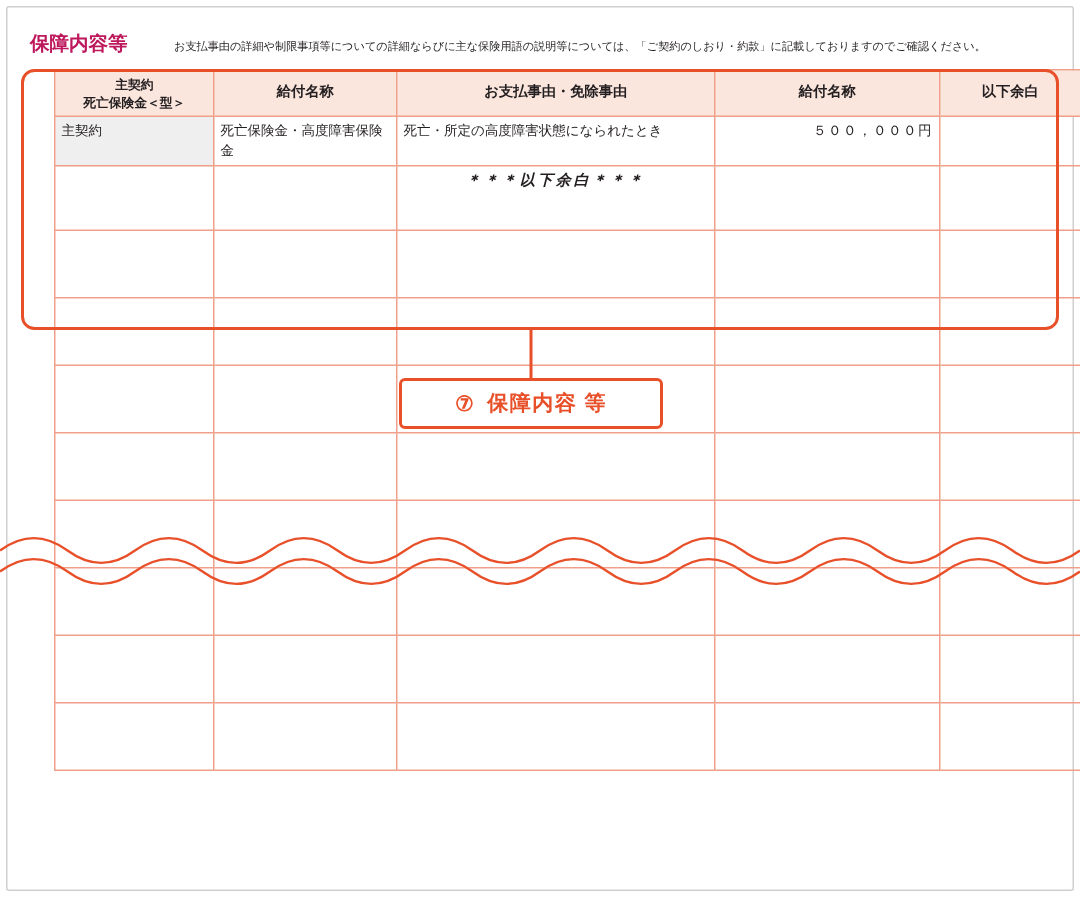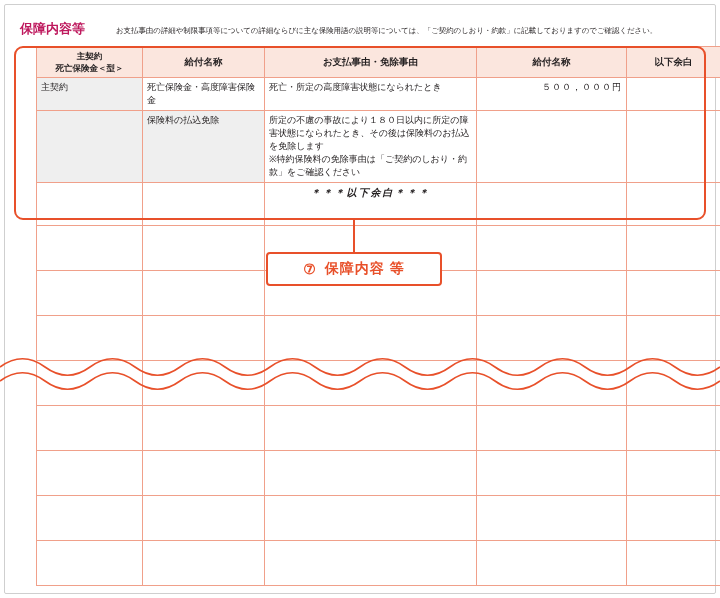--- a/index.html
+++ b/index.html
@@ -193,28 +193,20 @@
         </tr>
       </thead>
       <tbody>
         <tr>
           <td class="cell-shade">主契約</td>
           <td>死亡保険金・高度障害保険金</td>
           <td>死亡・所定の高度障害状態になられたとき</td>
           <td class="amount">５００，０００円</td>
           <td></td>
         </tr>
-        <tr>
-          <td class="cell-shade"></td>
-          <td class="cell-shade">保険料の払込免除</td>
-          <td style="white-space: pre-line;">所定の不慮の事故により１８０日以内に所定の障害状態になられたとき、その後は保険料のお払込を免除します
-※特約保険料の免除事由は「ご契約のしおり・約款」をご確認ください</td>
-          <td class="amount"></td>
-          <td></td>
-        </tr>
         <tr class="empty-row">
           <td></td>
           <td></td>
           <td class="yohaku">＊＊＊以下余白＊＊＊</td>
           <td></td>
           <td></td>
         </tr>
         <tr class="empty-row-tall">
           <td></td>
             <td></td>

